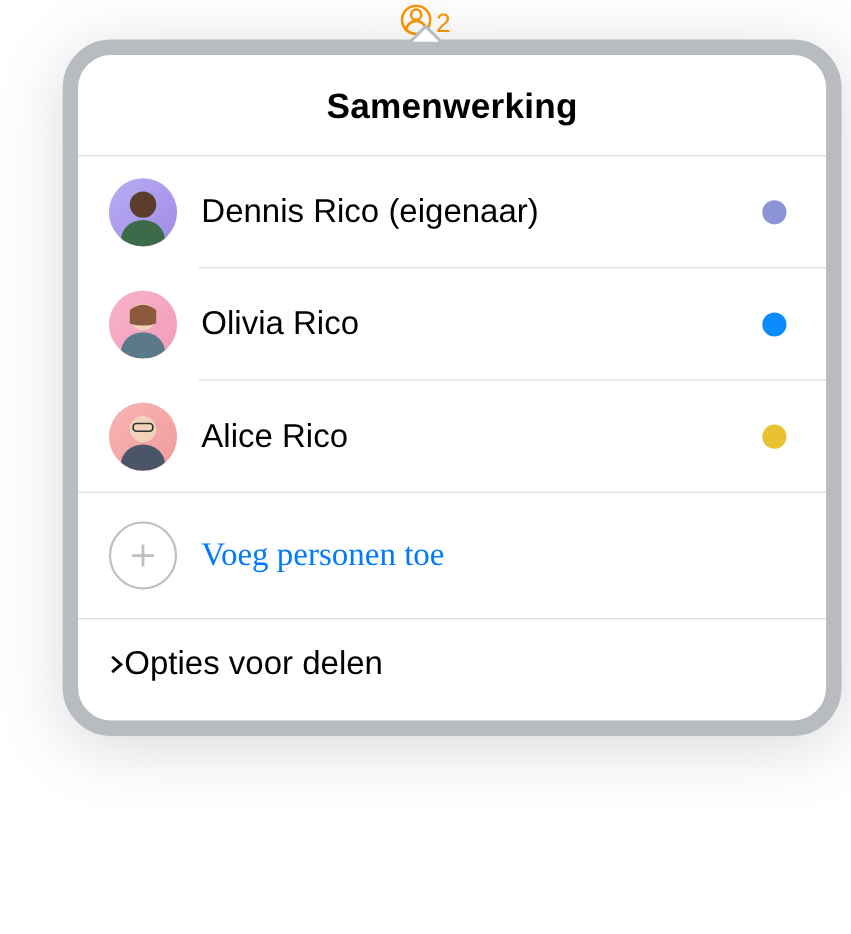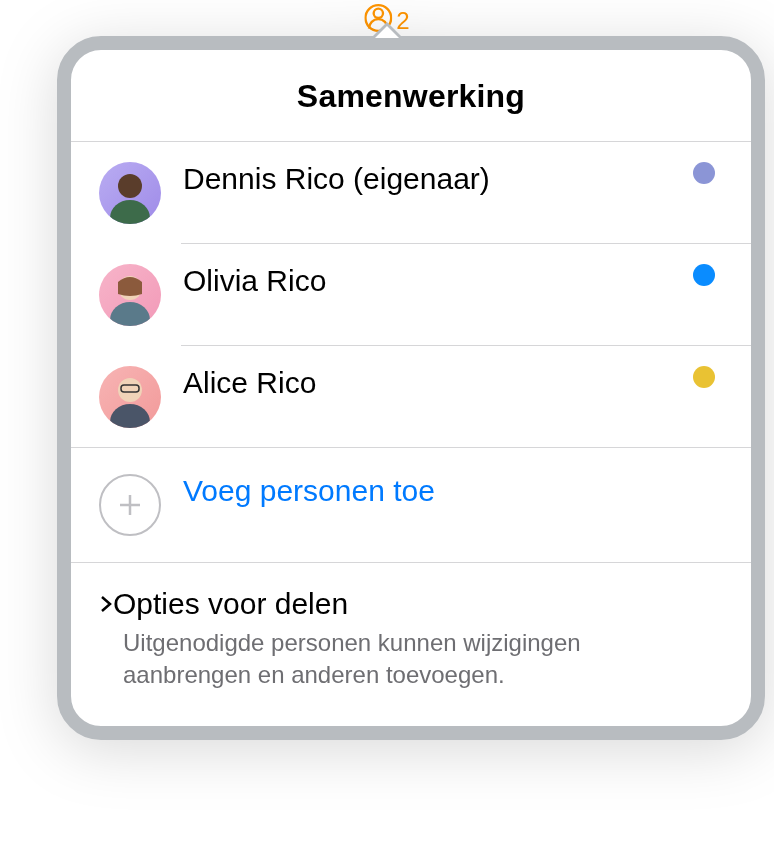--- a/index.html
+++ b/index.html
@@ -64,20 +64,21 @@
     }
     .header-title {
       font-size: 32px;
       font-weight: 700;
       color: #000;
       letter-spacing: 0.2px;
     }
     .people-list { }
     .person-row {
       display: flex;
+      align-items: center;
       padding: 20px 36px 20px 28px;
       gap: 22px;
       position: relative;
     }
     .person-row::after {
       content: "";
       position: absolute;
       left: 110px;
       right: 0;
       bottom: 0;
@@ -102,24 +103,25 @@
       font-weight: 400;
     }
     .status-dot {
       width: 22px;
       height: 22px;
       border-radius: 50%;
       flex-shrink: 0;
     }
     .add-row {
       display: flex;
-      align-items: flex-start;
+      align-items: center;
       gap: 22px;
       padding: 26px 36px 26px 28px;
       border-bottom: 1px solid #d6d6d8;
+      font-family: Liberation Serif, serif;
     }
     .plus-circle {
       width: 62px;
       height: 62px;
       border-radius: 50%;
       border: 2px solid #bfbfc3;
       display: flex;
       align-items: center;
       justify-content: center;
       color: #bfbfc3;
@@ -230,17 +232,16 @@
 
     <div class="options-section">
       <div class="options-header">
         <span class="chevron">
           <svg viewBox="0 0 14 20" fill="none" stroke="currentColor" stroke-width="2.5">
             <polyline points="3,3 11,10 3,17"></polyline>
           </svg>
         </span>
         <span class="options-title">Opties voor delen</span>
       </div>
-      <div class="options-desc">Uitgenodigde personen kunnen wijzigingen aanbrengen en anderen toevoegen.</div>
     </div>
 
   </div>
 </div>
 
 </body></html>

